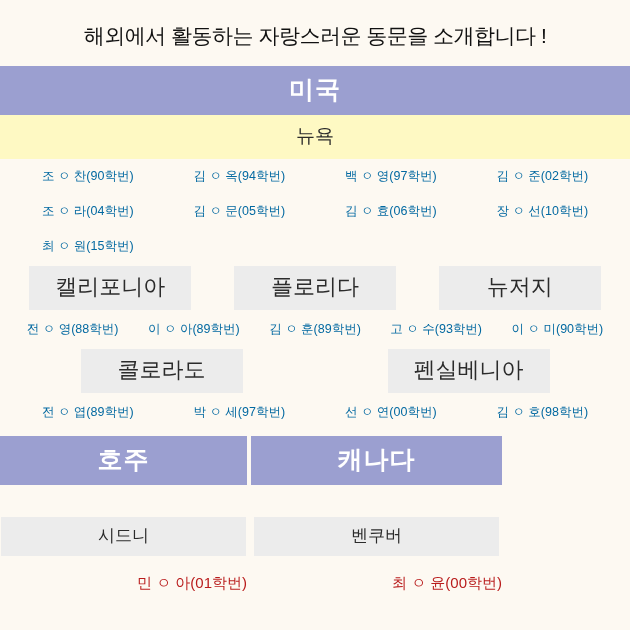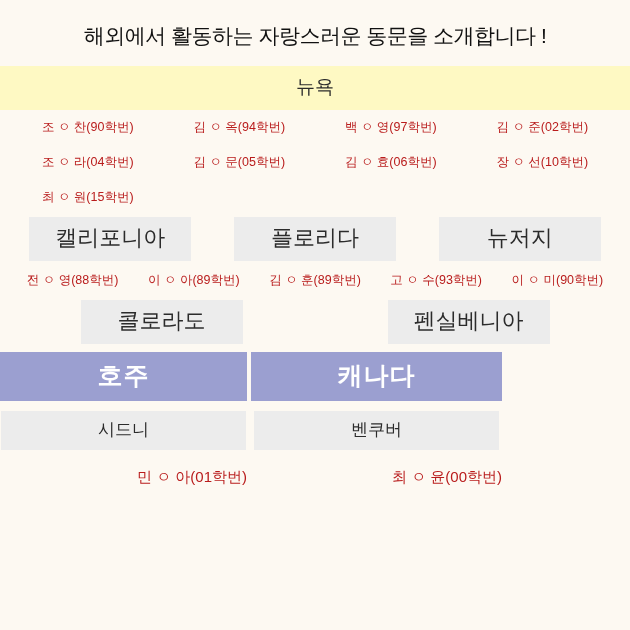--- a/index.html
+++ b/index.html
@@ -46,21 +46,21 @@
   }
   .names-row {
     display: flex;
     justify-content: space-around;
     align-items: center;
     padding: 9px 12px 9px 12px;
     background: #fdf9f2;
   }
   .name {
     font-size: 12.5px;
-    color: #b91c1c;
+    color: #0369a1;
     white-space: nowrap;
     text-align: center;
     flex: 1 1 auto;
   }
   .city-row {
     display: flex;
     justify-content: space-around;
     align-items: center;
     padding: 2px 8px 2px 8px;
     background: #fdf9f2;
@@ -94,40 +94,42 @@
     padding: 10px 0 4px 0;
     background: #fdf9f2;
   }
   .col .city-chip-wide {
     background: #ececec;
     font-size: 17px;
     color: #2b2b2b;
     text-align: center;
     padding: 7px 0 9px 0;
     width: 245px;
+    margin-top: 22px;
   }
   .col .single-name {
     text-align: right;
     font-size: 15px;
     padding: 14px 0 0 0;
     background: #fdf9f2;
     color: #b91c1c;
   }
   .spacer-small { height: 6px; background: #fdf9f2; }
   .names-row.four > .name { flex: 1 1 25%; }
   .bottom-pad { height: 70px; background: #fdf9f2; }
 </style>
 </head>
 <body>
 
 <div class="page">
 
   <div class="title">해외에서 활동하는 자랑스러운 동문을 소개합니다 !</div>
 
   <div>
+    <div class="country-bar">미국</div>
 
     <div class="city-full">뉴욕</div>
 
     <div class="names-row four">
       <span class="name">조 ㅇ 찬(90학번)</span>
       <span class="name">김 ㅇ 옥(94학번)</span>
       <span class="name">백 ㅇ 영(97학번)</span>
       <span class="name">김 ㅇ 준(02학번)</span>
     </div>
 
@@ -157,20 +159,26 @@
       <span class="name">김 ㅇ 훈(89학번)</span>
       <span class="name">고 ㅇ 수(93학번)</span>
       <span class="name">이 ㅇ 미(90학번)</span>
     </div>
 
     <div class="city-row">
       <div class="city-chip">콜로라도</div>
       <div class="city-chip">펜실베니아</div>
     </div>
 
+    <div class="names-row four">
+      <span class="name">전 ㅇ 엽(89학번)</span>
+      <span class="name">박 ㅇ 세(97학번)</span>
+      <span class="name">선 ㅇ 연(00학번)</span>
+      <span class="name">김 ㅇ 호(98학번)</span>
+    </div>
   </div>
 
   <div class="spacer-small"></div>
 
   <div class="two-col">
     <div class="col left">
       <div class="country-bar">호주</div>
       <div class="city-chip-wrap">
         <div class="city-chip-wide">시드니</div>
       </div>

